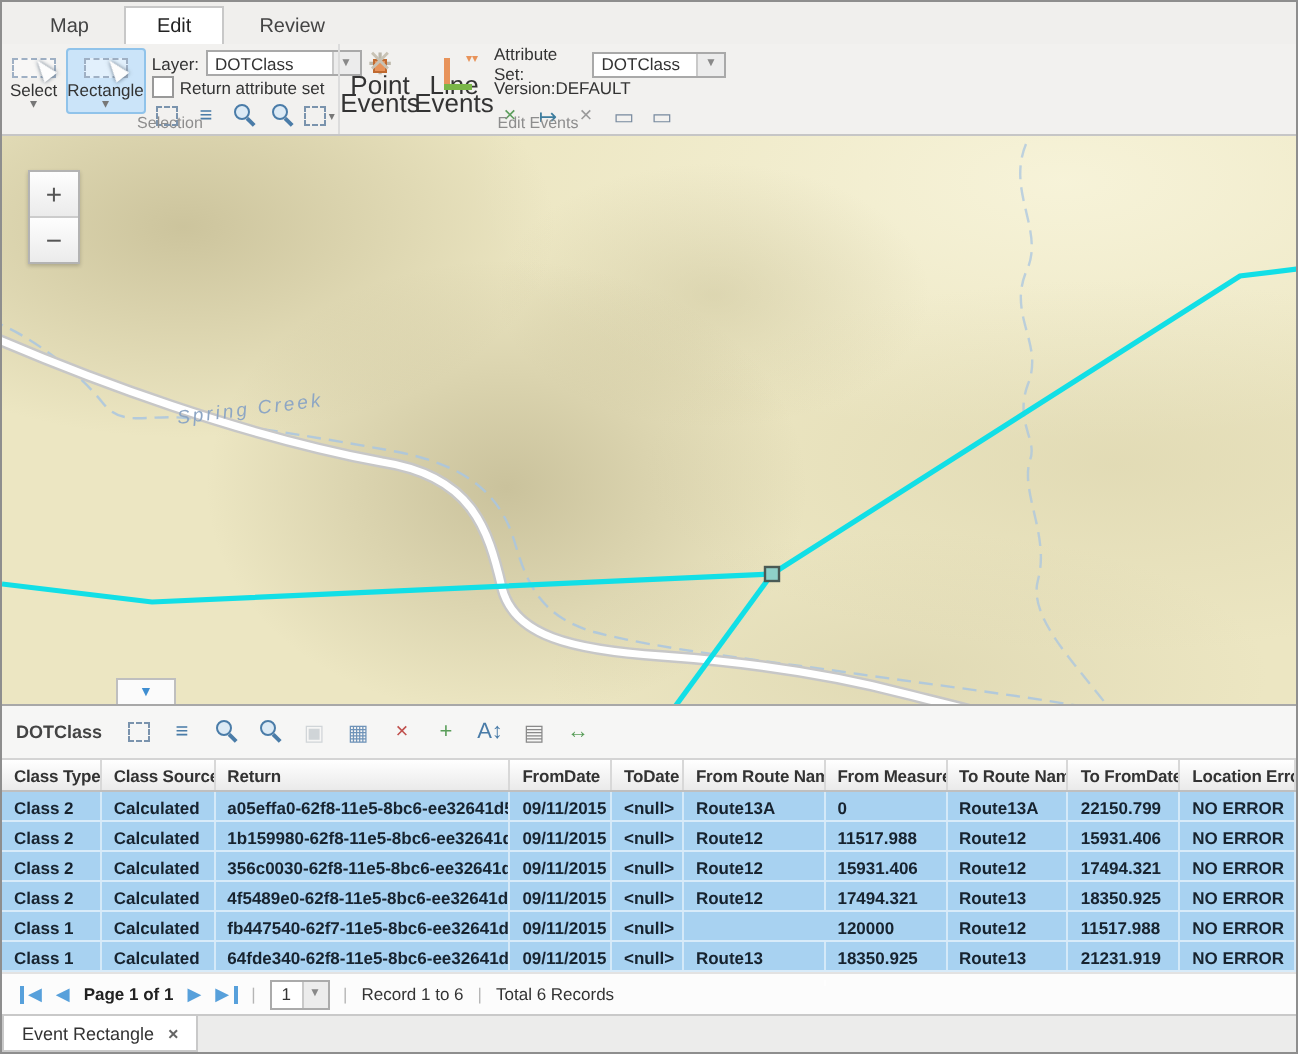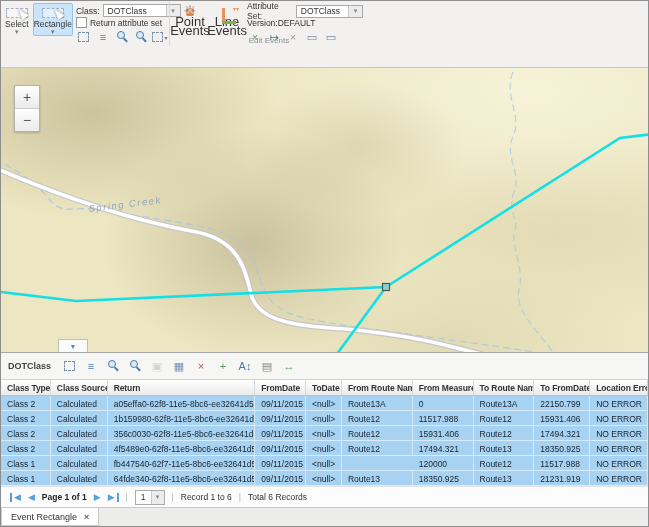--- a/index.html
+++ b/index.html
@@ -58,76 +58,82 @@
   .zbtn+.zbtn{border-top:1px solid #ccc;}
   .collapse-tab{position:absolute;bottom:0;left:57px;width:28px;height:12px;background:#fbfbfb;border:1px solid #bfbfbf;border-bottom:none;display:flex;align-items:center;justify-content:center;font-size:7px;color:#3f8ed1;}
 
   
   .tpanel{border-top:1px solid #a8a8a8;box-sizing:border-box;background:#fff;}
   .ttoolbar{height:26px;display:flex;align-items:center;gap:7px;padding-left:7px;background:#f6f6f5;}
   .ttitle{font-weight:bold;font-size:9px;color:#444;margin-right:3px;}
   .thead{display:flex;height:17px;background:linear-gradient(#ffffff,#eaeaea);border-top:1px solid #d4d4d4;border-bottom:1px solid #bfbfbf;box-sizing:border-box;font-weight:bold;color:#333;}
   .th{padding:3px 0 0 6px;border-right:1px solid #d8d8d8;box-sizing:border-box;overflow:hidden;white-space:nowrap;letter-spacing:-.1px;}
   .tbody{height:90px;background:#fff;}
-  .trow{display:flex;height:15px;background:#a8d2f1;color:#17232f;border-bottom:1px solid rgba(255,255,255,.55);box-sizing:border-box;}
+  .trow{display:flex;height:15px;background:#a8d2f1;color:#17232f;border-bottom:1px solid rgba(255,255,255,.55);box-sizing:border-box;font-weight:bold;}
   .td{padding:3px 0 0 6px;border-right:1px solid rgba(255,255,255,.5);box-sizing:border-box;overflow:hidden;white-space:nowrap;}
   .pgbar{height:20px;display:flex;align-items:center;gap:7px;padding-left:9px;border-top:1px solid #e2e2e2;background:#fcfcfc;color:#333;}
   .pgicon{color:#57a0db;font-size:9px;line-height:9px;}
   .pg-first{border-left:2px solid #57a0db;padding-left:2px;}
   .pg-last{border-right:2px solid #57a0db;padding-right:2px;}
   .pgsep{color:#b5b5b5;}
   .pgtext{font-weight:bold;color:#222;}
   .pgdd{display:inline-flex;height:13px;border:1px solid #ababab;background:#fff;align-items:center;}
   .pgdd .v{padding:0 5px;}
   .pgdd .a{width:12px;height:100%;background:#ececec;border-left:1px solid #c9c9c9;display:flex;align-items:center;justify-content:center;font-size:6px;color:#888;}
   .tabbar{height:19px;background:#ececeb;border-top:1px solid #c9c9c9;display:flex;box-sizing:border-box;}
   .btab{background:#fff;border:1px solid #c9c9c9;border-top:none;padding:0 9px;display:flex;gap:7px;align-items:center;height:100%;box-sizing:border-box;font-size:9px;color:#333;}
   .btab .x{color:#666;font-size:9px;font-weight:bold;}
 </style>
 </head>
 <body>
 
 <div class="app">
 
   <div class="ribbon">
+    <div class="rtabs" id="ribbon-tabs">
+        <div class="rtab">Map</div>
+        <div class="rtab active">Edit</div>
+        <div class="rtab">Review</div>
+      </div>
     <div class="rcontent">
 
       <div class="rgroup" style="width:160px;">
         <div class="tool-big">
           <span class="i-selcursor"></span>
           <span>Select</span>
           <span class="chev">▾</span>
         </div>
         <div class="tool-big hl">
           <span class="i-selcursor"></span>
           <span>Rectangle</span>
           <span class="chev">▾</span>
         </div>
         <div class="rcol" style="flex:1;">
           <div class="rrow">
-            <span>Class:</span>
+            <span>Layer:</span>
             <span class="dd" style="width:78px;">
               <span class="dd-text">DOTClass</span>
               <span class="dd-arrow">▼</span>
             </span>
           </div>
           <div class="rrow">
             <span class="cb"></span>
             <span>Return attribute set</span>
           </div>
           <div class="sm-icons" id="sel-icons">
               <span class="ticon i-dashedbox"></span>
               <span class="ticon" style="color: rgb(74, 124, 168);">≡</span>
               <span class="ticon i-mag"></span>
               <span class="ticon i-mag"></span>
               <span class="ticon i-dashedbox">
                 <span class="chev-sm">▾</span>
               </span>
             </div>
         </div>
+        <div class="rgroup-label">Selection</div>
       </div>
 
       <div class="rgroup" style="width:190px;">
         <div class="tool-big" style="width:34px;">
           <span class="i-pointev">
               <i class="dot"></i>
             </span>
           <span class="evt-label">Point Events</span>
         </div>
         <div class="tool-big" style="width:34px;">

